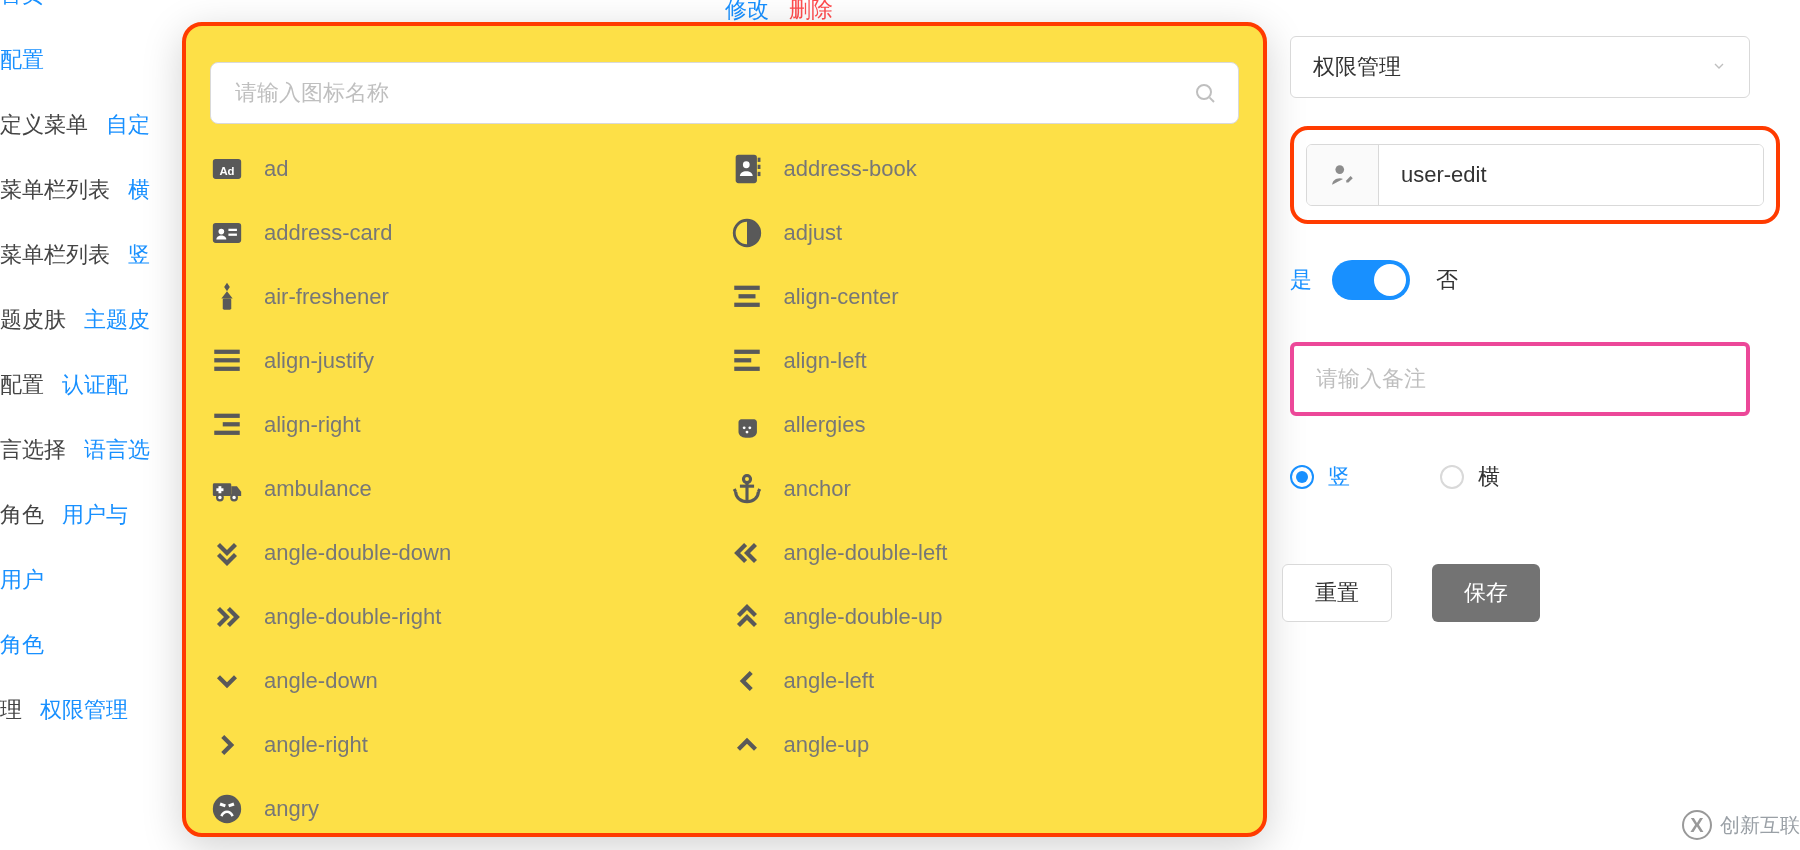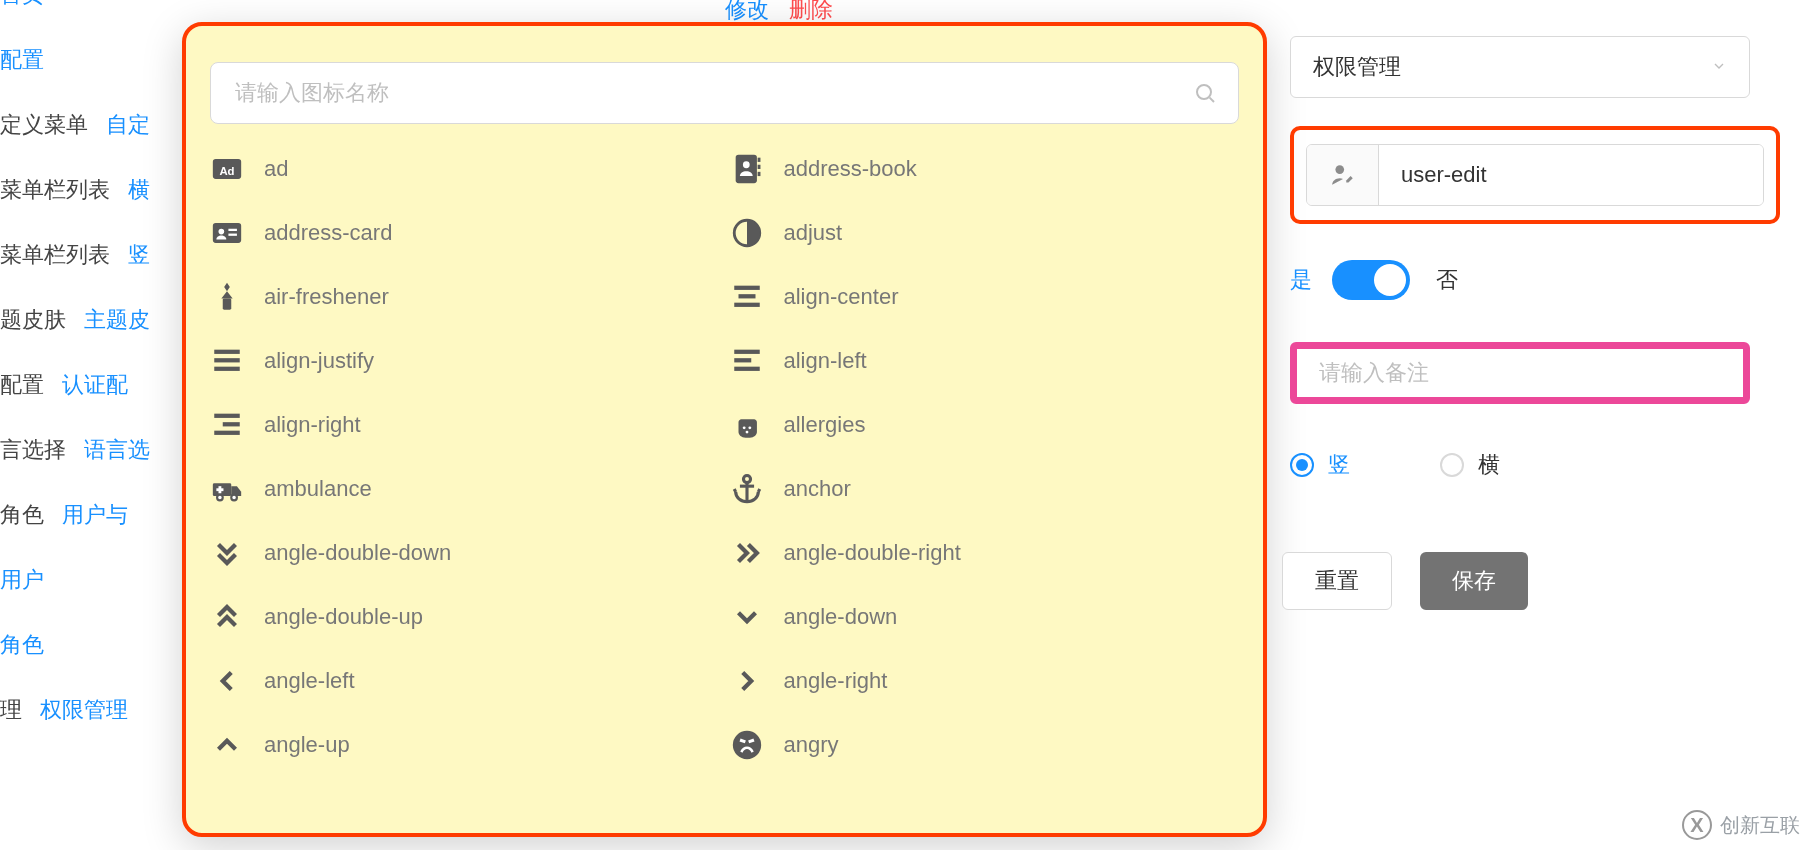--- a/index.html
+++ b/index.html
@@ -44,21 +44,21 @@
 
   
   .icon-picker {
     position: absolute;
     left: 182px;
     top: 22px;
     width: 1085px;
     height: 815px;
     border: 4px solid #ff3b00;
     border-radius: 20px;
-    background: #fef9c3;
+    background: #fde047;
     box-shadow: 0 10px 40px rgba(0,0,0,0.18);
     padding: 36px 24px 0 24px;
     overflow: hidden;
   }
   .icon-search-wrap { position: relative; margin-bottom: 28px; }
   .icon-search {
     width: 100%;
     height: 62px;
     border: 1px solid #d9d9d9;
     border-radius: 8px;
@@ -111,21 +111,21 @@
     font-size: 22px;
     color: #333;
     background: #fff;
   }
   .select .chev { color: #bfbfbf; }
 
   
   .icon-input-wrap {
     width: 490px;
     border: 4px solid #ff3b00;
-    border-radius: 10px;
+    border-radius: 18px;
     padding: 14px 12px;
     margin-bottom: 36px;
   }
   .icon-input {
     display: flex; align-items: stretch;
     border: 1px solid #d9d9d9;
     border-radius: 6px;
     height: 62px;
     overflow: hidden;
   }
@@ -162,22 +162,22 @@
     content: "";
     position: absolute;
     right: 4px; top: 4px;
     width: 32px; height: 32px;
     background: #fff; border-radius: 50%;
   }
   .toggle-row .no { color: #333; margin-left: 6px; }
 
   
   .remark {
-    width: 460px; height: 62px;
-    border: 7px solid #ec4899;
+    width: 460px; height: 74px;
+    border: 4px solid #ec4899;
     border-radius: 6px;
     padding: 0 22px;
     font-size: 22px;
     outline: none;
     margin-bottom: 46px;
   }
   .remark::placeholder { color: #bfbfbf; }
 
   
   .radio-row {
@@ -192,21 +192,21 @@
     position: relative;
   }
   .radio-dot.checked::after {
     content: ""; position: absolute; inset: 4px;
     background: #1890ff; border-radius: 50%;
   }
   .radio-dot.unchecked { border-color: #d9d9d9; }
   .radio-item .lbl-checked { color: #1890ff; }
 
   
-  .btn-row { display: flex; gap: 28px; margin-left: -8px; }
+  .btn-row { display: flex; gap: 40px; margin-left: -8px; }
   .btn {
     height: 58px;
     padding: 0 32px;
     border-radius: 6px;
     font-size: 22px;
     display: inline-flex; align-items: center; justify-content: center;
     cursor: pointer;
   }
   .btn.default { border: 1px solid #d9d9d9; background: #fff; color: #333; }
   .btn.primary { border: none; background: #737373; color: #fff; }
@@ -430,20 +430,29 @@
           <svg viewBox="0 0 24 24" fill="none" stroke="currentColor" stroke-width="3">
             <polyline points="6 6 12 12 18 6"></polyline>
             <polyline points="6 13 12 19 18 13"></polyline>
           </svg>
         </span>
         <span>angle-double-down</span>
       </div>
       <div class="icon-item">
         <span class="ic">
           <svg viewBox="0 0 24 24" fill="none" stroke="currentColor" stroke-width="3">
+            <polyline points="18 6 12 12 18 18"></polyline>
+            <polyline points="11 6 5 12 11 18"></polyline>
+          </svg>
+        </span>
+        <span>angle-double-left</span>
+      </div>
+      <div class="icon-item">
+        <span class="ic">
+          <svg viewBox="0 0 24 24" fill="none" stroke="currentColor" stroke-width="3">
             <polyline points="6 6 12 12 6 18"></polyline>
             <polyline points="13 6 19 12 13 18"></polyline>
           </svg>
         </span>
         <span>angle-double-right</span>
       </div>
       <div class="icon-item">
         <span class="ic">
           <svg viewBox="0 0 24 24" fill="none" stroke="currentColor" stroke-width="3">
             <polyline points="6 18 12 12 18 18"></polyline>

